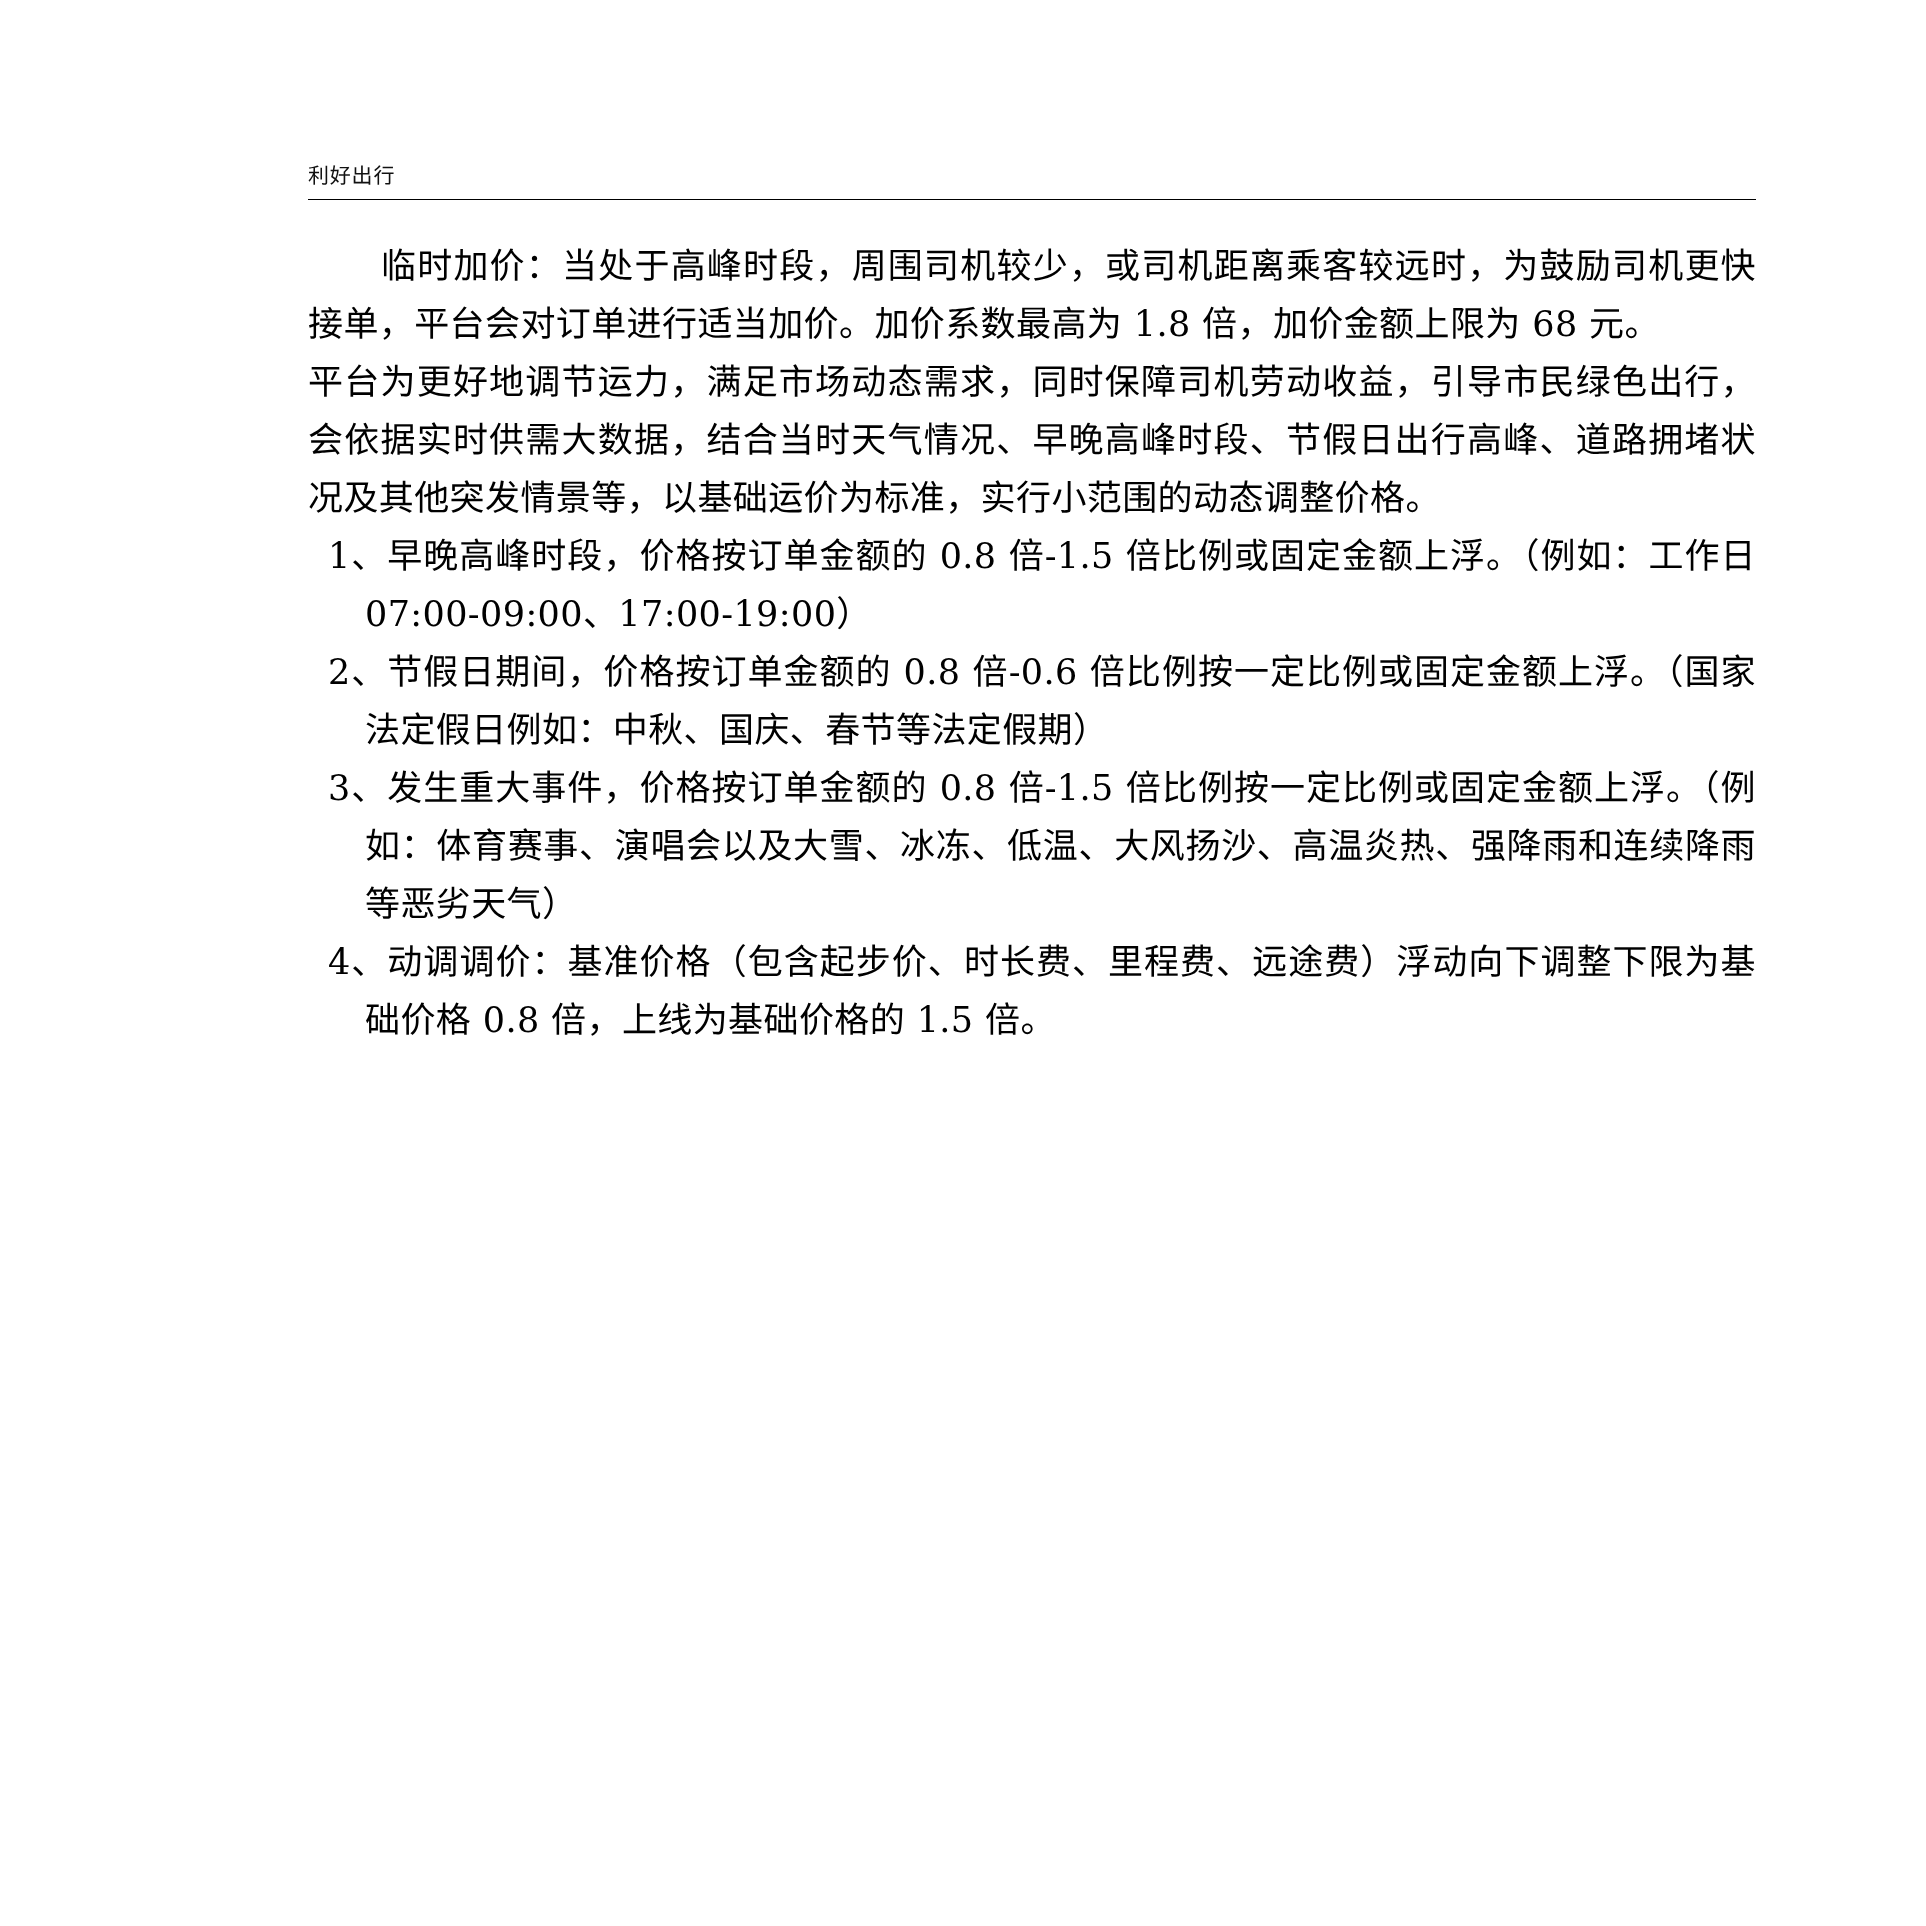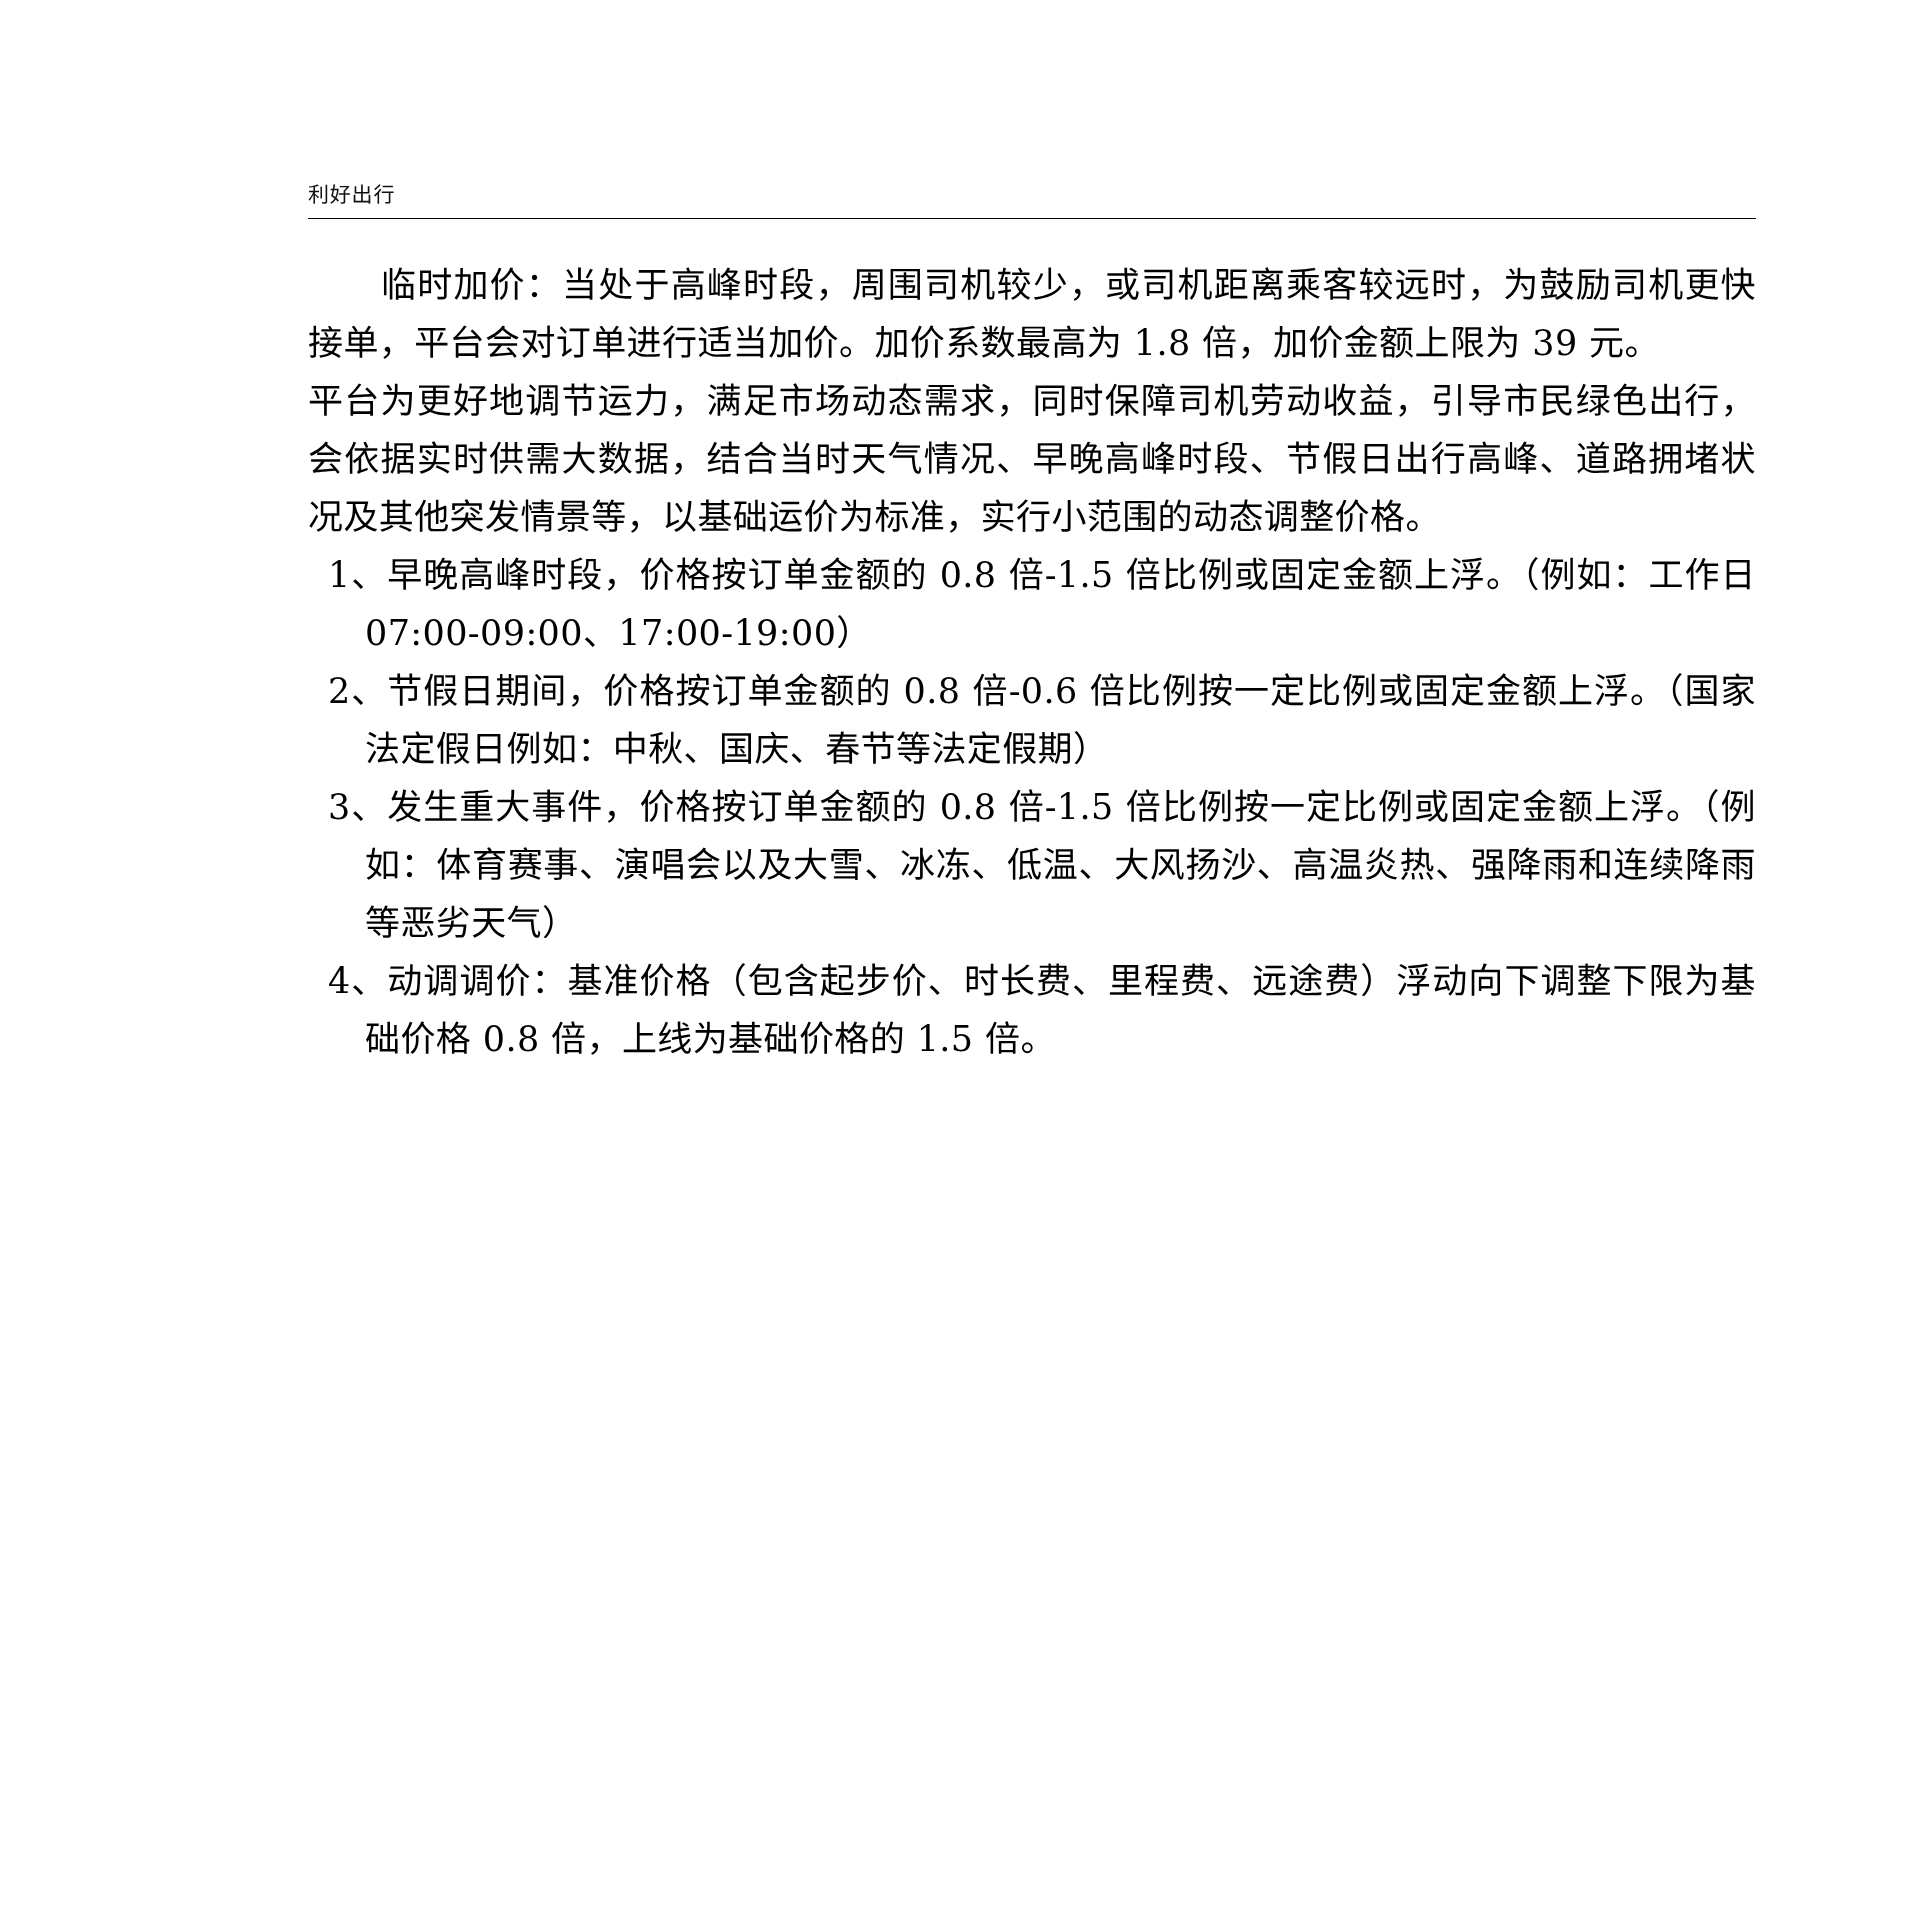--- a/index.html
+++ b/index.html
@@ -15,21 +15,21 @@
     position: relative;
     width: 2064px;
     height: 2919px;
     background: #ffffff;
     box-sizing: border-box;
     overflow: hidden;
   }
   .content {
     position: absolute;
     left: 308px;
-    top: 183px;
+    top: 164px;
     width: 1448px;
   }
   
   .header {
     position: relative;
     width: 100%;
     padding-bottom: 10px;
     border-bottom: 1.5px solid #000000;
   }
   .header-text {
@@ -73,21 +73,21 @@
 <div class="page">
 
   <div class="content">
 
     <div class="header">
       <div class="header-text">利好出行</div>
     </div>
 
     <div class="body-block">
 
-      <p class="para indent2">临时加价：当处于高峰时段，周围司机较少，或司机距离乘客较远时，为鼓励司机更快接单，平台会对订单进行适当加价。加价系数最高为 1.8 倍，加价金额上限为 39 元。</p>
+      <p class="para indent2">临时加价：当处于高峰时段，周围司机较少，或司机距离乘客较远时，为鼓励司机更快接单，平台会对订单进行适当加价。加价系数最高为 1.8 倍，加价金额上限为 68 元。</p>
 
 
       <p class="para hang">平台为更好地调节运力，满足市场动态需求，同时保障司机劳动收益，引导市民绿色出行，会依据实时供需大数据，结合当时天气情况、早晚高峰时段、节假日出行高峰、道路拥堵状况及其他突发情景等，以基础运价为标准，实行小范围的动态调整价格。</p>
 
       <p class="para hang-indent">1、早晚高峰时段，价格按订单金额的 0.8 倍-1.5 倍比例或固定金额上浮。（例如：工作日 07:00-09:00、17:00-19:00）</p>
 
       <p class="para hang-indent">2、节假日期间，价格按订单金额的 0.8 倍-0.6 倍比例按一定比例或固定金额上浮。（国家法定假日例如：中秋、国庆、春节等法定假期）</p>
 
       <p class="para hang-indent">3、发生重大事件，价格按订单金额的 0.8 倍-1.5 倍比例按一定比例或固定金额上浮。（例如：体育赛事、演唱会以及大雪、冰冻、低温、大风扬沙、高温炎热、强降雨和连续降雨等恶劣天气）</p>
 

